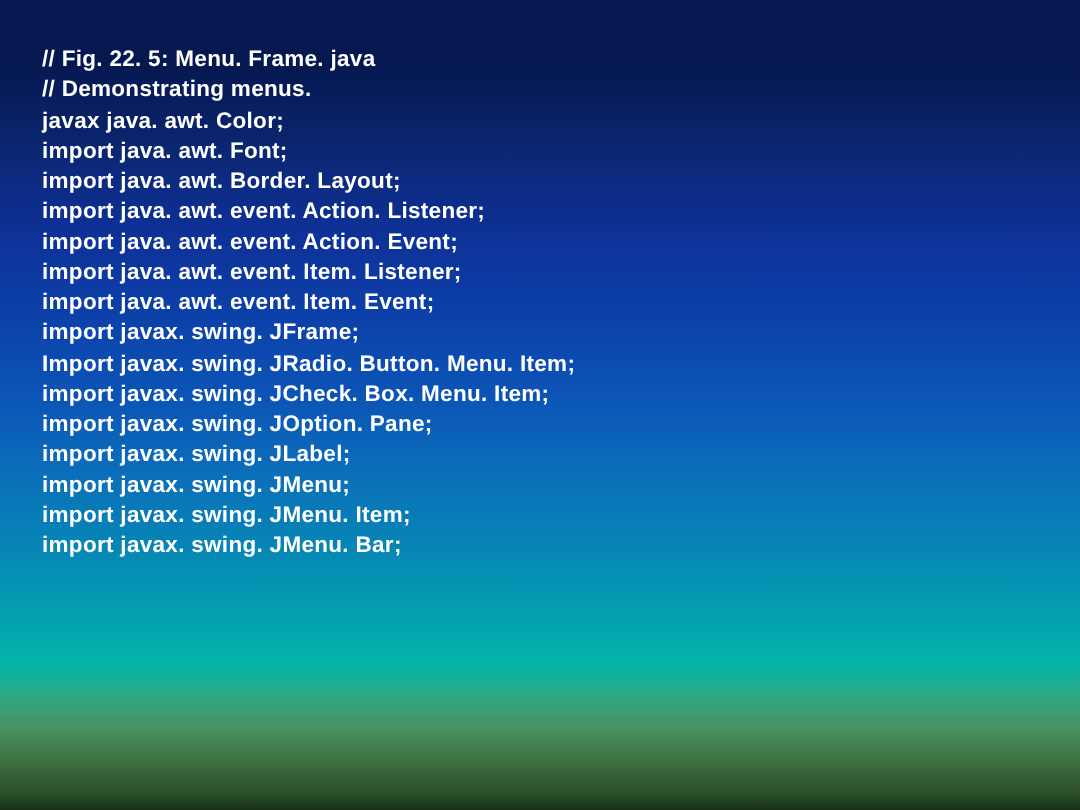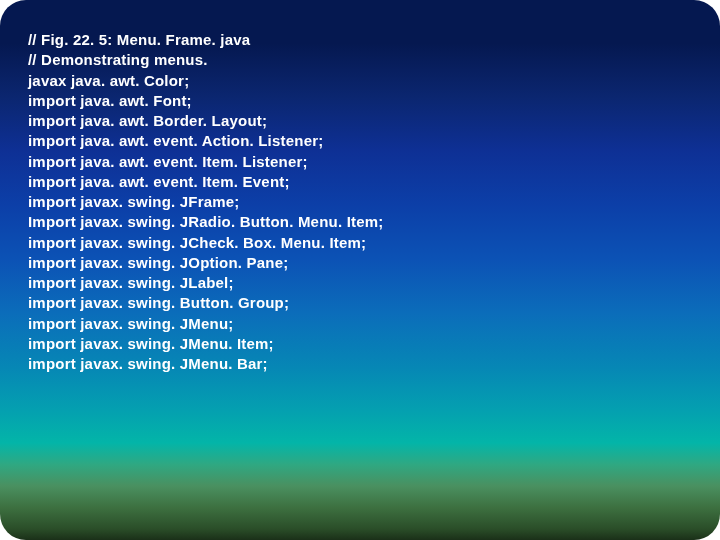--- a/index.html
+++ b/index.html
@@ -28,21 +28,20 @@
         #0b6dba 58%,
         #0687b5 68%,
         #04a0b0 76%,
         #03b5a8 82%,
         #2fa882 86%,
         #4a9060 90%,
         #3d7040 94%,
         #2a4d28 98%,
         #1a3018 100%
       );
-      border-radius: 26px;
     }
     .content {
       position: absolute;
       top: 30px;
       left: 28px;
       right: 28px;
     }
     .code-line {
       color: #ffffff;
       font-size: 15px;
@@ -56,25 +55,25 @@
 <body>
 
 <div class="slide">
   <div class="content">
     <div class="code-line">// Fig. 22. 5: Menu. Frame. java</div>
     <div class="code-line">// Demonstrating menus.</div>
     <div class="code-line">javax java. awt. Color;</div>
     <div class="code-line">import java. awt. Font;</div>
     <div class="code-line">import java. awt. Border. Layout;</div>
     <div class="code-line">import java. awt. event. Action. Listener;</div>
+    <div class="code-line">import java. awt. event. Action. Event;</div>
     <div class="code-line">import java. awt. event. Item. Listener;</div>
     <div class="code-line">import java. awt. event. Item. Event;</div>
     <div class="code-line">import javax. swing. JFrame;</div>
     <div class="code-line">Import javax. swing. JRadio. Button. Menu. Item;</div>
     <div class="code-line">import javax. swing. JCheck. Box. Menu. Item;</div>
     <div class="code-line">import javax. swing. JOption. Pane;</div>
     <div class="code-line">import javax. swing. JLabel;</div>
-    <div class="code-line">import javax. swing. Button. Group;</div>
     <div class="code-line">import javax. swing. JMenu;</div>
     <div class="code-line">import javax. swing. JMenu. Item;</div>
     <div class="code-line">import javax. swing. JMenu. Bar;</div>
   </div>
 </div>
 
 </body></html>

